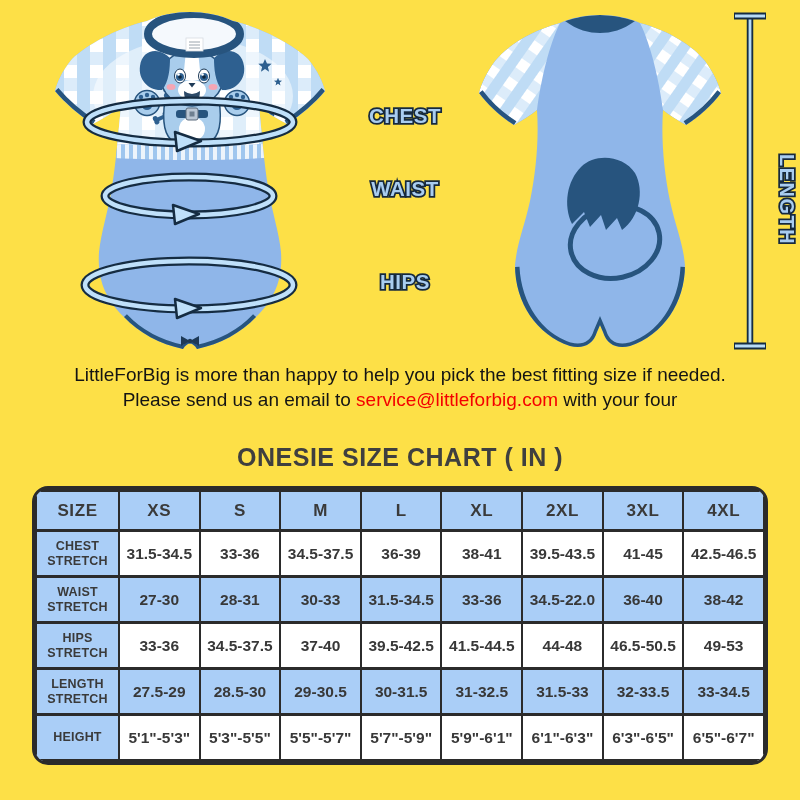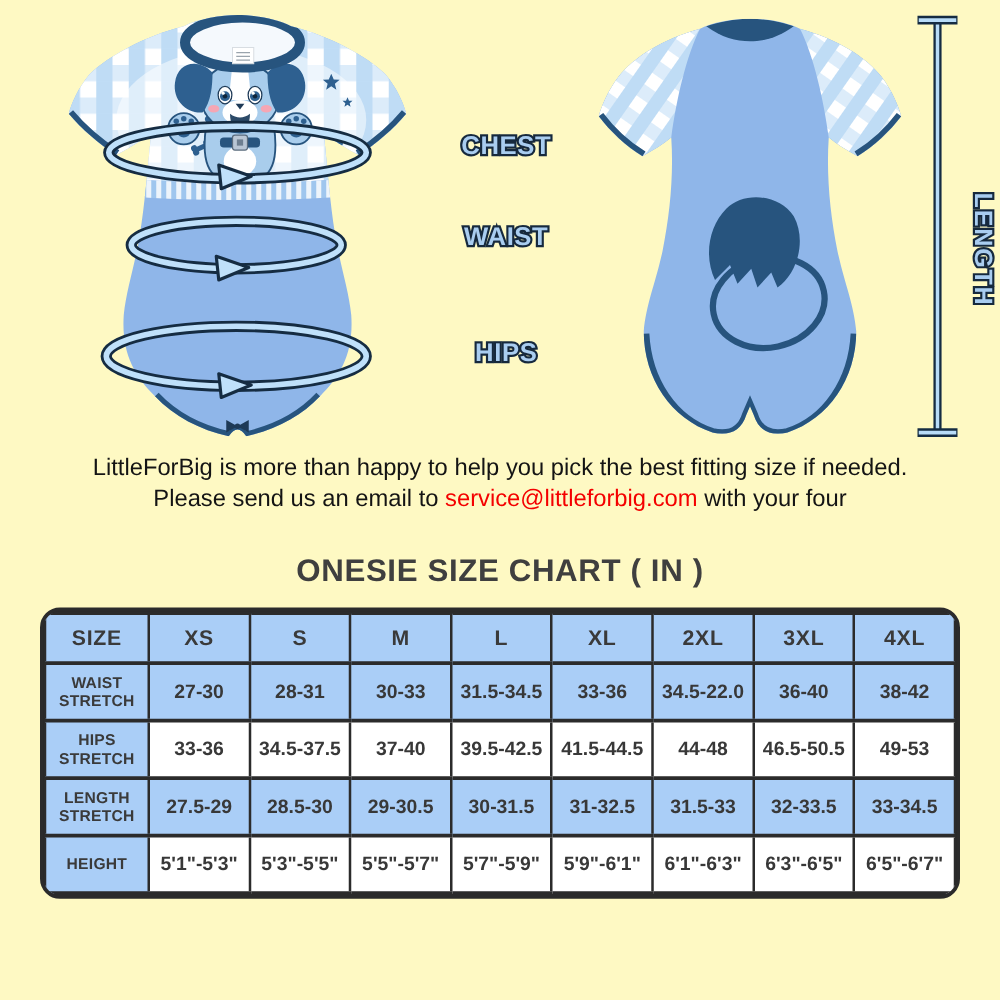--- a/index.html
+++ b/index.html
@@ -1,17 +1,17 @@
 <!DOCTYPE html>
 <html><head>
 <meta charset="utf-8">
 <style>
   * { margin:0; padding:0; box-sizing:border-box; }
   html,body { background:#ffffff; }
-  .page { position:relative; width:800px; height:800px; background:#fef9c3; overflow:hidden;
+  .page { position:relative; width:800px; height:800px; background:#fde047; overflow:hidden;
           font-family:"Liberation Sans", sans-serif; }
   .page svg { position:absolute; overflow:visible; }
   svg text { font-family:"Liberation Sans", sans-serif; font-weight:bold; }
 
   .note { position:absolute; top:363px; left:0; width:100%; text-align:center;
           font-size:19px; line-height:24.5px; color:#141414; }
   .note .email { color:#f40000; }
 
   .title { position:absolute; top:443px; left:0; width:100%; text-align:center;
            font-size:25px; font-weight:bold; letter-spacing:.5px; color:#3f3f3f; }
@@ -251,20 +251,31 @@
             <th>S</th>
             <th>M</th>
             <th>L</th>
             <th>XL</th>
             <th>2XL</th>
             <th>3XL</th>
             <th>4XL</th>
           </tr>
       </thead>
       <tbody>
+          <tr>
+            <th>CHEST STRETCH</th>
+            <td>31.5-34.5</td>
+            <td>33-36</td>
+            <td>34.5-37.5</td>
+            <td>36-39</td>
+            <td>38-41</td>
+            <td>39.5-43.5</td>
+            <td>41-45</td>
+            <td>42.5-46.5</td>
+          </tr>
           <tr class="shaded">
             <th>WAIST STRETCH</th>
             <td>27-30</td>
             <td>28-31</td>
             <td>30-33</td>
             <td>31.5-34.5</td>
             <td>33-36</td>
             <td>34.5-22.0</td>
             <td>36-40</td>
             <td>38-42</td>

